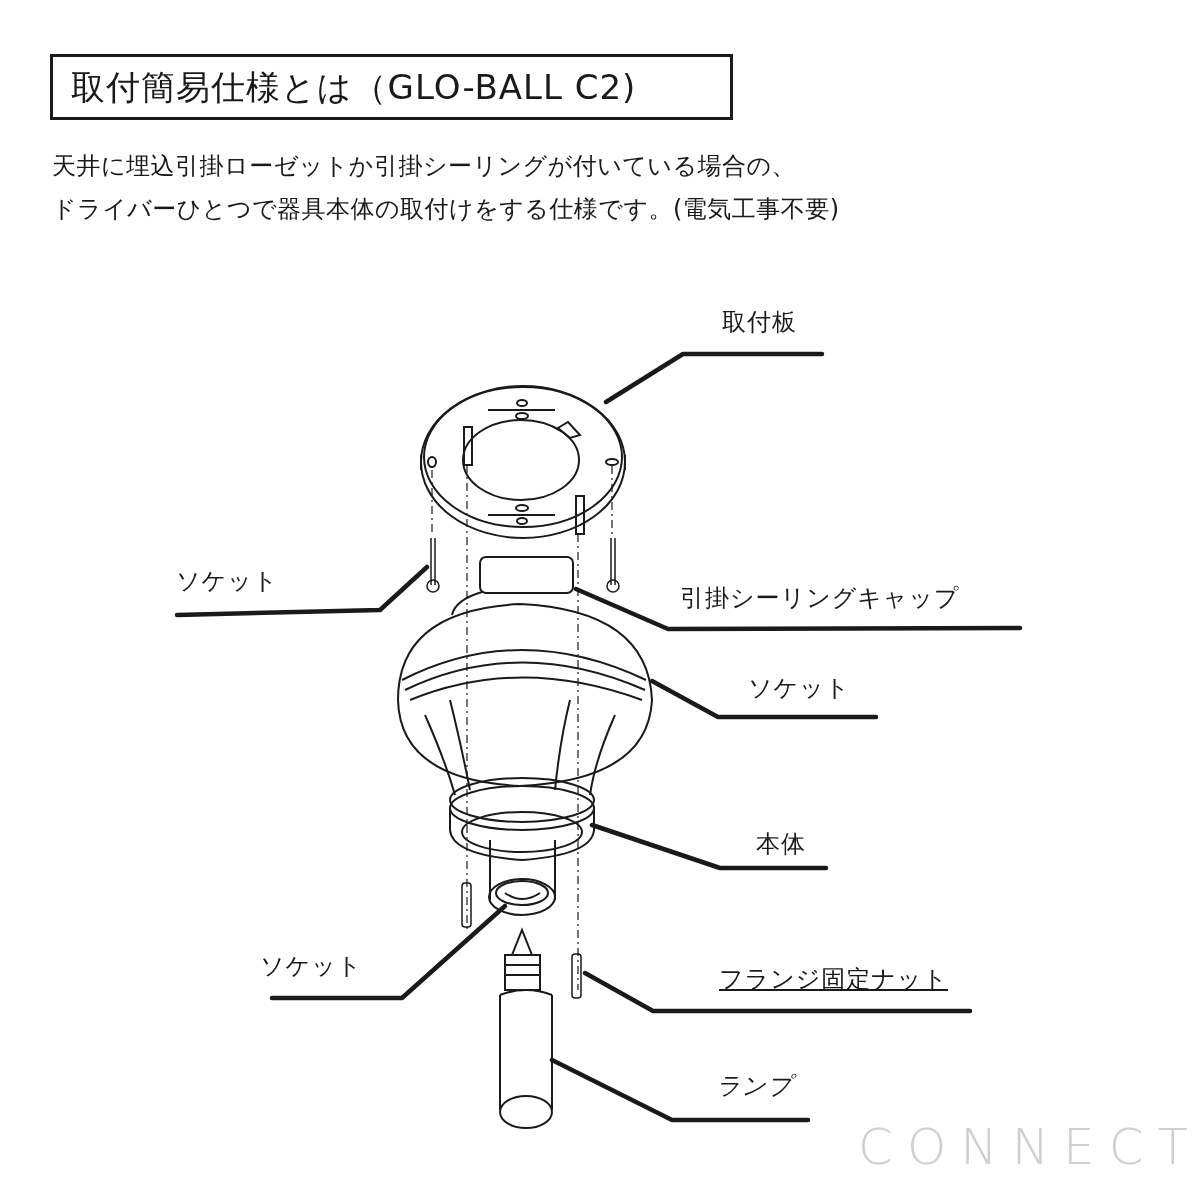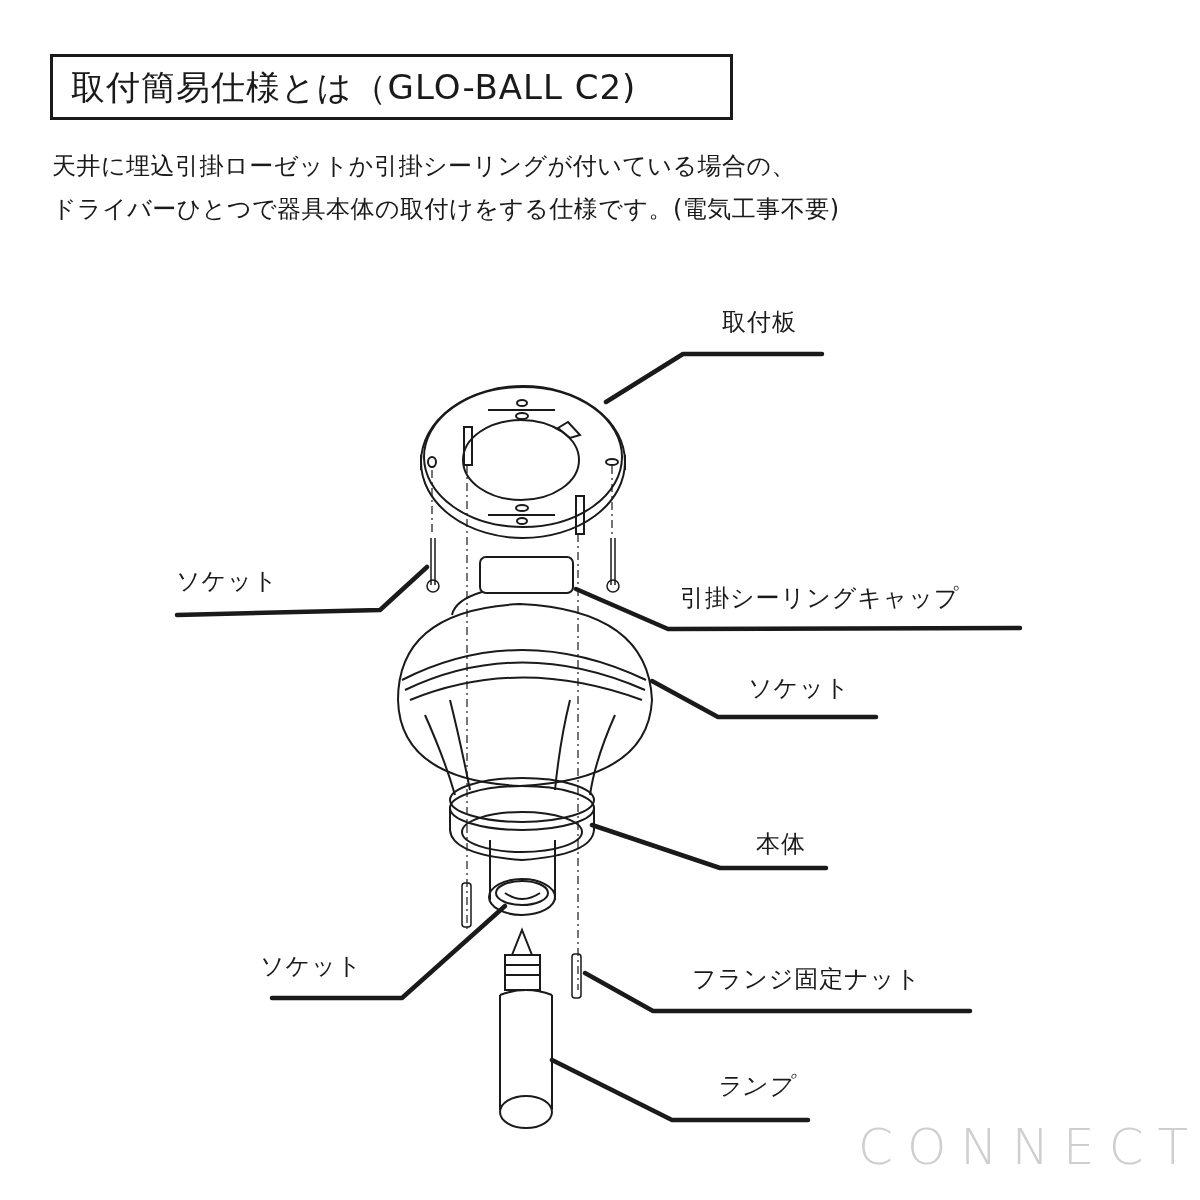--- a/index.html
+++ b/index.html
@@ -120,16 +120,16 @@
     <polyline points="552,1060 672,1120 808,1120"></polyline>
   </g>
 </svg>
 
 <div class="label" style="left:722px; top:306px;">取付板</div>
 <div class="label" style="left:176px; top:565px;">ソケット</div>
 <div class="label" style="left:680px; top:582px;">引掛シーリングキャップ</div>
 <div class="label" style="left:748px; top:672px;">ソケット</div>
 <div class="label" style="left:756px; top:828px;text-align:right;">本体</div>
 <div class="label" style="left:260px; top:950px;font-family:Liberation Mono, monospace;">ソケット</div>
-<div class="label" style="left:692px; top:963px;">フランジ固定ナット</div>
+<div class="label" style="left:719px; top:963px;text-decoration:underline;">フランジ固定ナット</div>
 <div class="label" style="left:716px; top:1070px;font-style:italic;">ランプ</div>
 
 <div class="watermark">CONNECT</div>
 
 </body></html>

